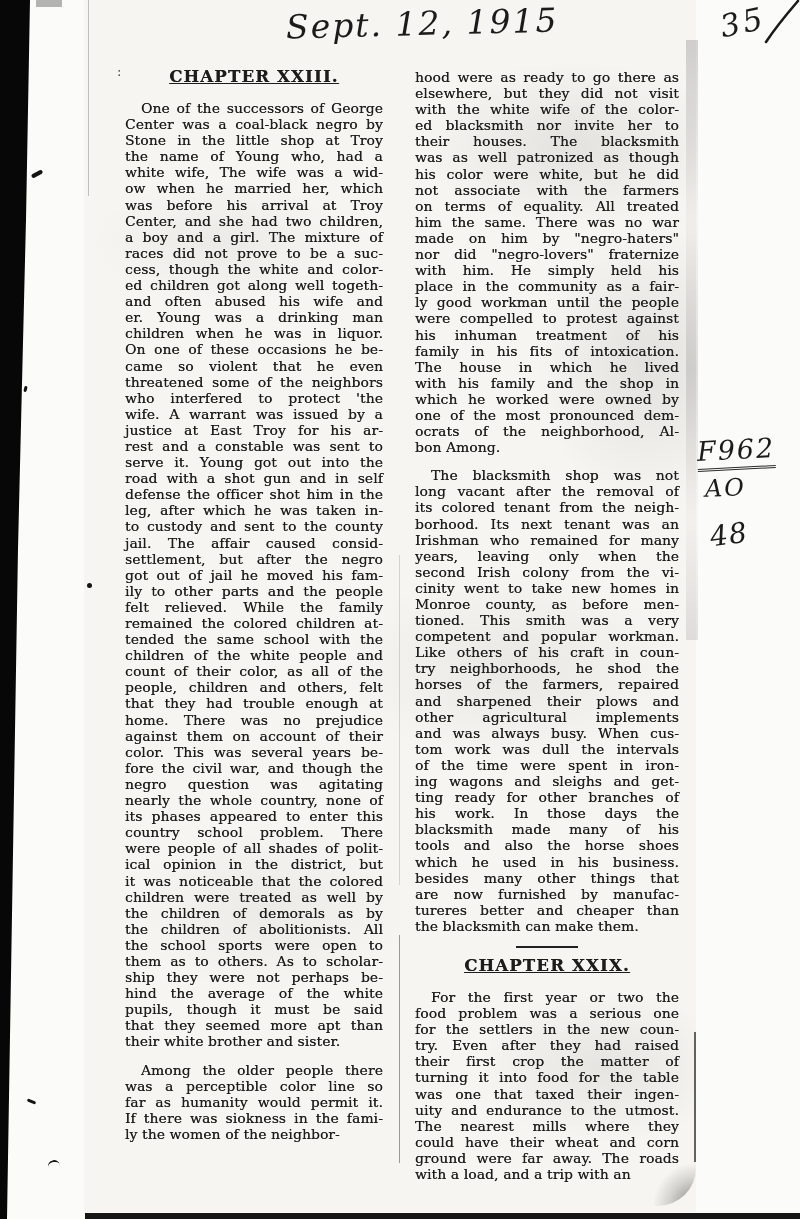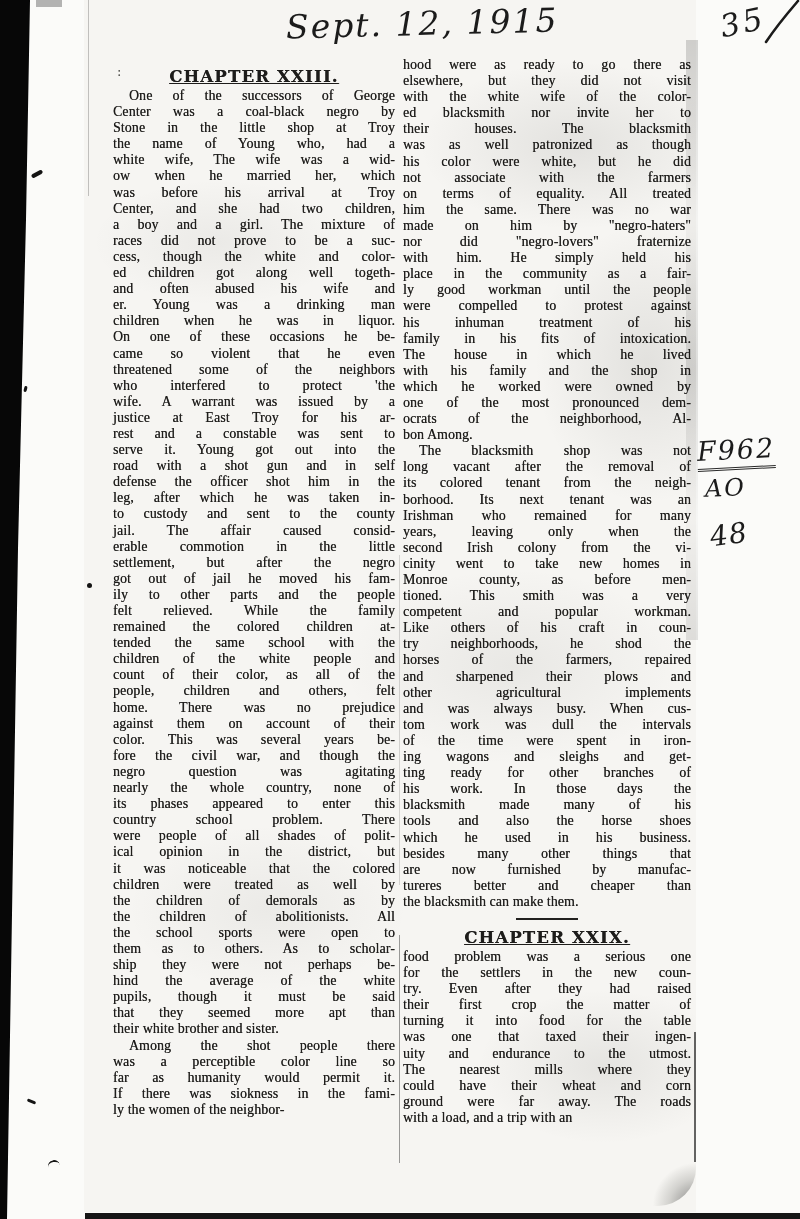--- a/index.html
+++ b/index.html
@@ -45,21 +45,21 @@
     position:absolute;color:#1d1c1a;
     font-size:13.8px;line-height:16.1px;letter-spacing:.15px;
     text-shadow:.25px 0 0 rgba(29,28,26,.8);
   }
   .col-left{left:113px;top:66px;width:282px;}
   .col-right{left:403px;top:57px;width:288px;}
   .chapter-heading{
     text-align:center;font-size:16.5px;letter-spacing:1.2px;line-height:22px;
     font-weight:700;font-stretch:normal;text-decoration:underline;
   }
-  .paragraph{margin:0;font-family:Liberation Serif, serif;}
+  .paragraph{margin:12px;}
   .line{text-align:justify;text-align-last:justify;white-space:nowrap;}
   .line.indent{text-indent:16px;}
   .line.last{text-align-last:left;}
   .section-rule{width:62px;border-top:2px solid #22211f;margin:8px auto 7px auto;height:0;}
   
   .hand{
     position:absolute;color:#1b1b1b;font-family:"DejaVu Serif","Liberation Serif",serif;
     font-style:italic;font-weight:400;
   }
   .date-note{left:286px;top:4px;font-size:33px;letter-spacing:2px;transform:rotate(-1.5deg);}
@@ -129,30 +129,30 @@
         <div class="line">who interfered to protect 'the</div>
         <div class="line">wife. A warrant was issued by a</div>
         <div class="line">justice at East Troy for his ar-</div>
         <div class="line">rest and a constable was sent to</div>
         <div class="line">serve it. Young got out into the</div>
         <div class="line">road with a shot gun and in self</div>
         <div class="line">defense the officer shot him in the</div>
         <div class="line">leg, after which he was taken in-</div>
         <div class="line">to custody and sent to the county</div>
         <div class="line">jail. The affair caused consid-</div>
-        <div class="line">erable commotion in the little</div>
         <div class="line">settlement, but after the negro</div>
         <div class="line">got out of jail he moved his fam-</div>
         <div class="line">ily to other parts and the people</div>
         <div class="line">felt relieved. While the family</div>
         <div class="line">remained the colored children at-</div>
         <div class="line">tended the same school with the</div>
         <div class="line">children of the white people and</div>
         <div class="line">count of their color, as all of the</div>
         <div class="line">people, children and others, felt</div>
+        <div class="line">that they had trouble enough at</div>
         <div class="line">home. There was no prejudice</div>
         <div class="line">against them on account of their</div>
         <div class="line">color. This was several years be-</div>
         <div class="line">fore the civil war, and though the</div>
         <div class="line">negro question was agitating</div>
         <div class="line">nearly the whole country, none of</div>
         <div class="line">its phases appeared to enter this</div>
         <div class="line">country school problem. There</div>
         <div class="line">were people of all shades of polit-</div>
         <div class="line">ical opinion in the district, but</div>
@@ -162,21 +162,21 @@
         <div class="line">the children of abolitionists. All</div>
         <div class="line">the school sports were open to</div>
         <div class="line">them as to others. As to scholar-</div>
         <div class="line">ship they were not perhaps be-</div>
         <div class="line">hind the average of the white</div>
         <div class="line">pupils, though it must be said</div>
         <div class="line">that they seemed more apt than</div>
         <div class="line last">their white brother and sister.</div>
       </div>
       <div class="paragraph">
-        <div class="line indent">Among the shot people there</div>
+        <div class="line indent">Among the older people there</div>
         <div class="line">was a perceptible color line so</div>
         <div class="line">far as humanity would permit it.</div>
         <div class="line">If there was siokness in the fami-</div>
         <div class="line last">ly the women of the neighbor-</div>
       </div>
     </div>
   <div class="column col-right">
       <div class="paragraph">
         <div class="line">hood were as ready to go there as</div>
         <div class="line">elsewhere, but they did not visit</div>
@@ -230,20 +230,21 @@
         <div class="line">tools and also the horse shoes</div>
         <div class="line">which he used in his business.</div>
         <div class="line">besides many other things that</div>
         <div class="line">are now furnished by manufac-</div>
         <div class="line">tureres better and cheaper than</div>
         <div class="line last">the blacksmith can make them.</div>
       </div>
       <div class="section-rule"></div>
       <div class="chapter-heading">CHAPTER XXIX.</div>
       <div class="paragraph">
+        <div class="line indent">For the first year or two the</div>
         <div class="line">food problem was a serious one</div>
         <div class="line">for the settlers in the new coun-</div>
         <div class="line">try. Even after they had raised</div>
         <div class="line">their first crop the matter of</div>
         <div class="line">turning it into food for the table</div>
         <div class="line">was one that taxed their ingen-</div>
         <div class="line">uity and endurance to the utmost.</div>
         <div class="line">The nearest mills where they</div>
         <div class="line">could have their wheat and corn</div>
         <div class="line">ground were far away. The roads</div>

